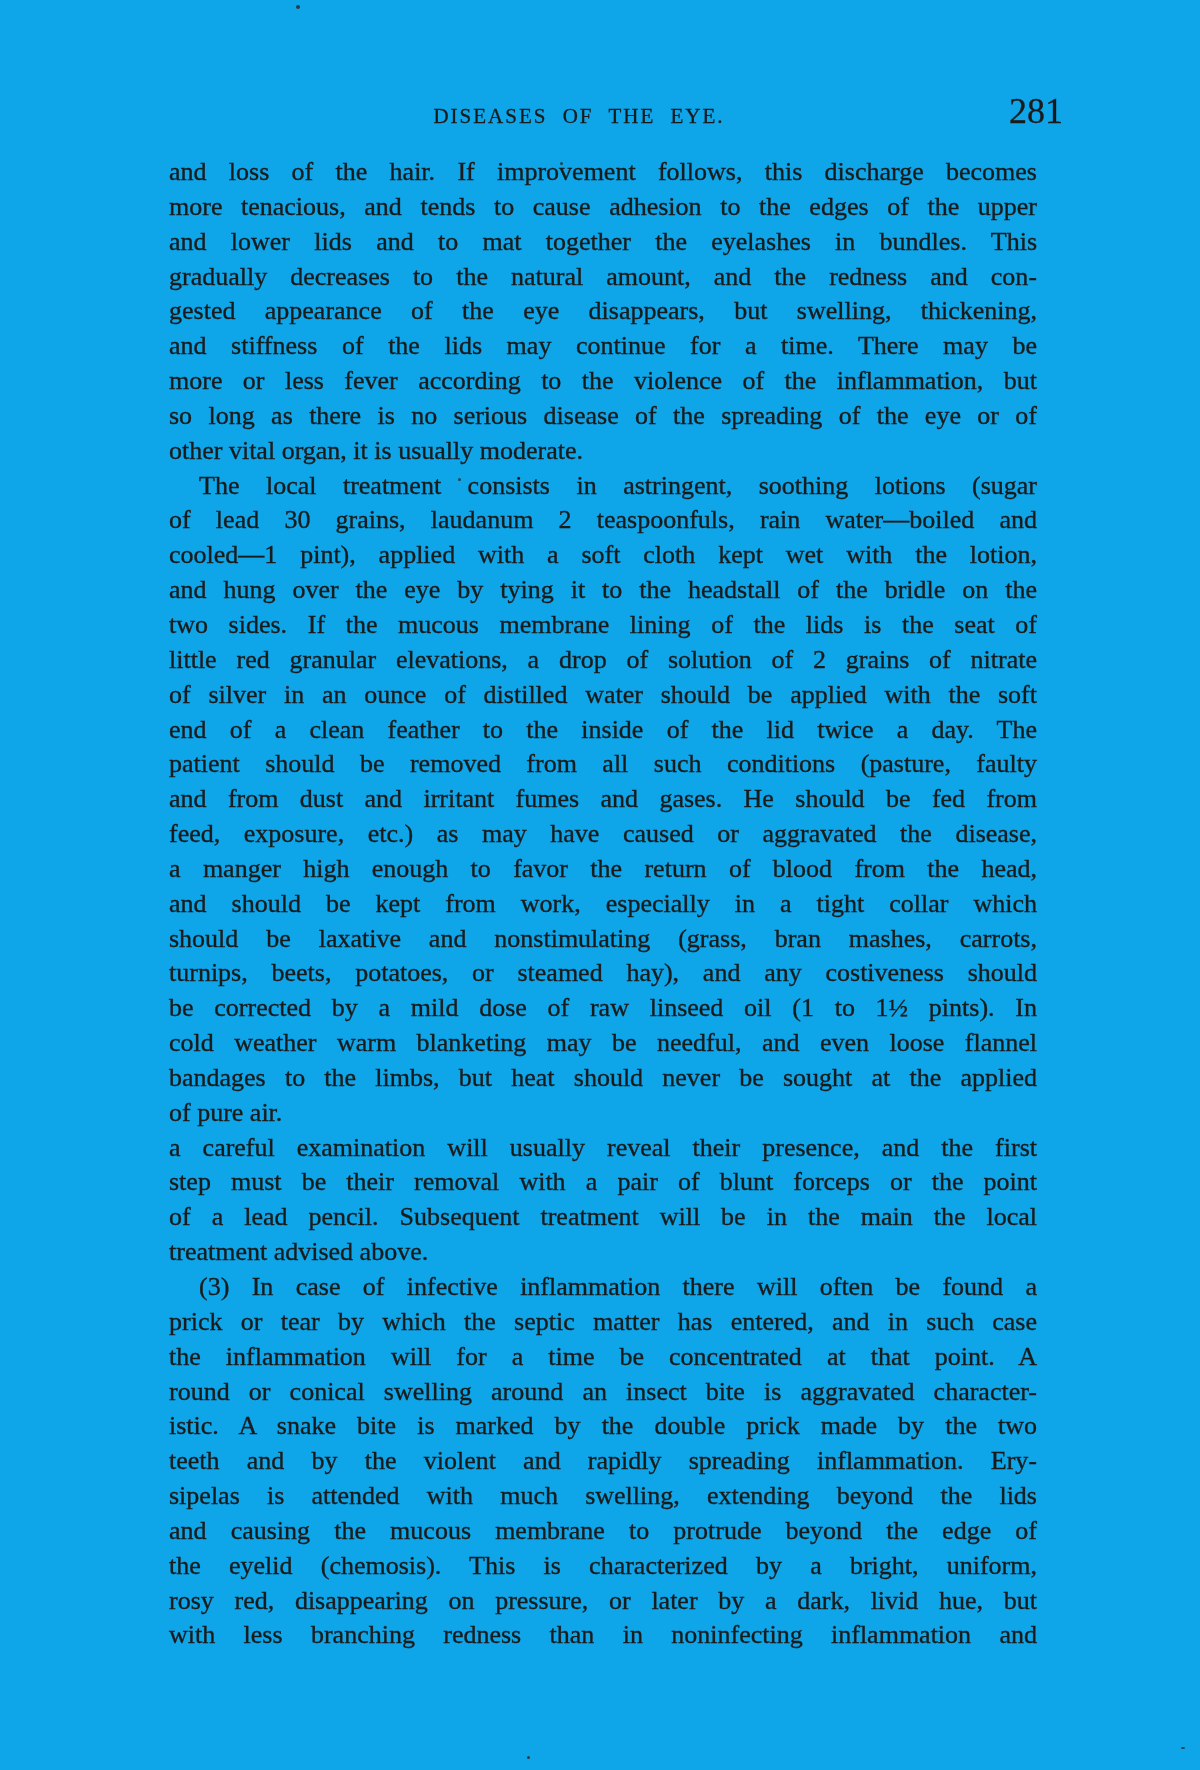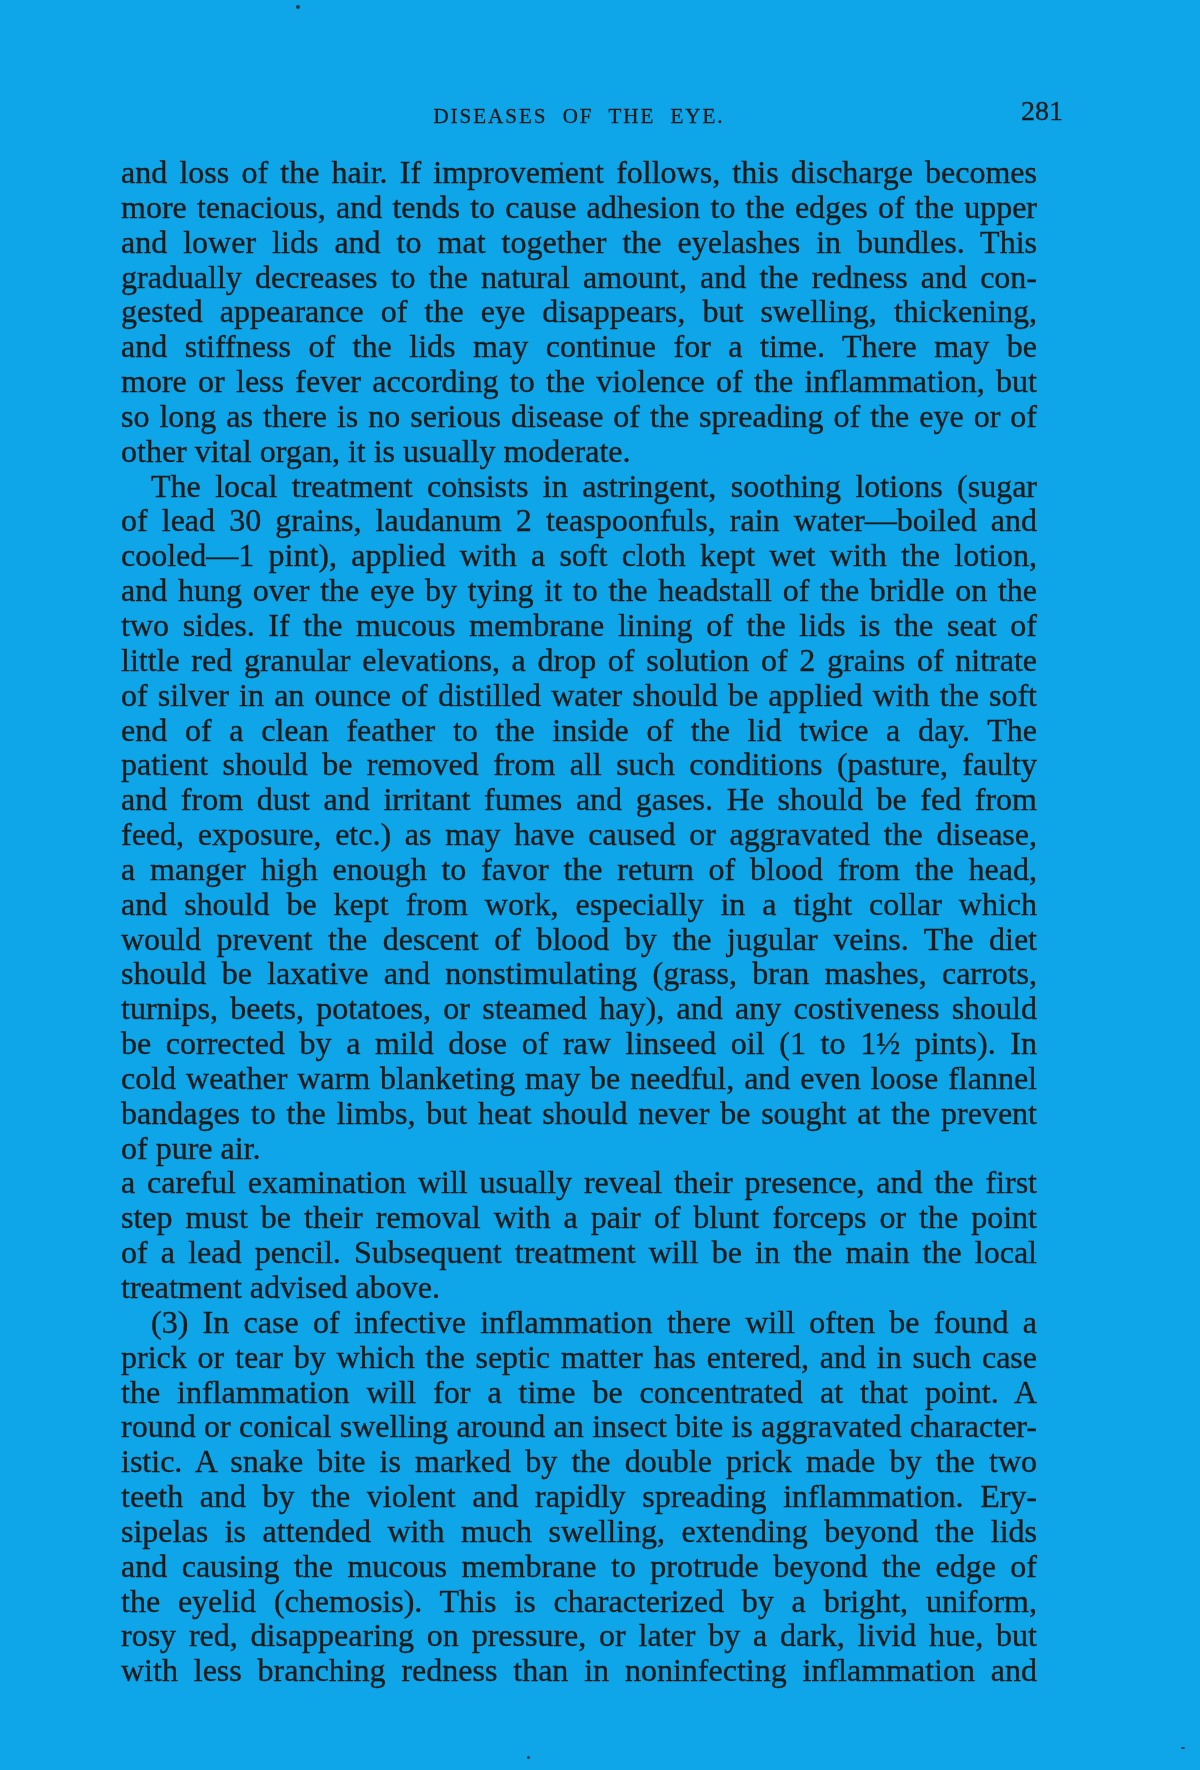--- a/index.html
+++ b/index.html
@@ -31,34 +31,35 @@
     font-size: 21px;
     line-height: 28px;
     letter-spacing: 2px;
     word-spacing: 8px;
     -webkit-text-stroke: 0.3px #1b1b1b;
   }
   .folio {
     position: absolute;
     right: -26px;
     top: -6px;
-    font-size: 28px;
+    font-size: 36px;
     line-height: 30px;
     -webkit-text-stroke: 0.3px #1b1b1b;
   }
   .lines-container {
     margin-top: 25px;
   }
   .line {
     height: 34.85px;
     line-height: 34.85px;
-    font-size: 32px;
+    font-size: 26px;
     text-align: justify;
     text-align-last: justify;
     text-justify: inter-word;
+    margin-left: 48px;
     -webkit-text-stroke: 0.35px #1b1b1b;
   }
   .line.para-end {
     text-align-last: left;
   }
   .line.indent {
     padding-left: 30px;
   }
   .speck {
     position: absolute;
@@ -101,26 +102,25 @@
       <div class="line">and hung over the eye by tying it to the headstall of the bridle on the</div>
       <div class="line">two sides.  If the mucous membrane lining of the lids is the seat of</div>
       <div class="line">little red granular elevations, a drop of solution of 2 grains of nitrate</div>
       <div class="line">of silver in an ounce of distilled water should be applied with the soft</div>
       <div class="line">end of a clean feather to the inside of the lid twice a day.  The</div>
       <div class="line">patient should be removed from all such conditions (pasture, faulty</div>
       <div class="line">and from dust and irritant fumes and gases.  He should be fed from</div>
       <div class="line">feed, exposure, etc.) as may have caused or aggravated the disease,</div>
       <div class="line">a manger high enough to favor the return of blood from the head,</div>
       <div class="line">and should be kept from work, especially in a tight collar which</div>
-      <div class="line">would prevent the descent of blood by the jugular veins.  The diet</div>
       <div class="line">should be laxative and nonstimulating (grass, bran mashes, carrots,</div>
       <div class="line">turnips, beets, potatoes, or steamed hay), and any costiveness should</div>
       <div class="line">be corrected by a mild dose of raw linseed oil (1 to 1½ pints).  In</div>
       <div class="line">cold weather warm blanketing may be needful, and even loose flannel</div>
-      <div class="line">bandages to the limbs, but heat should never be sought at the prevent</div>
+      <div class="line">bandages to the limbs, but heat should never be sought at the applied</div>
       <div class="line para-end">of pure air.</div>
       <div class="line">a careful examination will usually reveal their presence, and the first</div>
       <div class="line">step must be their removal with a pair of blunt forceps or the point</div>
       <div class="line">of a lead pencil.  Subsequent treatment will be in the main the local</div>
       <div class="line para-end">treatment advised above.</div>
       <div class="line indent">(3)  In case of infective inflammation there will often be found a</div>
       <div class="line">prick or tear by which the septic matter has entered, and in such case</div>
       <div class="line">the inflammation will for a time be concentrated at that point.  A</div>
       <div class="line">round or conical swelling around an insect bite is aggravated character-</div>
       <div class="line">istic.  A snake bite is marked by the double prick made by the two</div>

